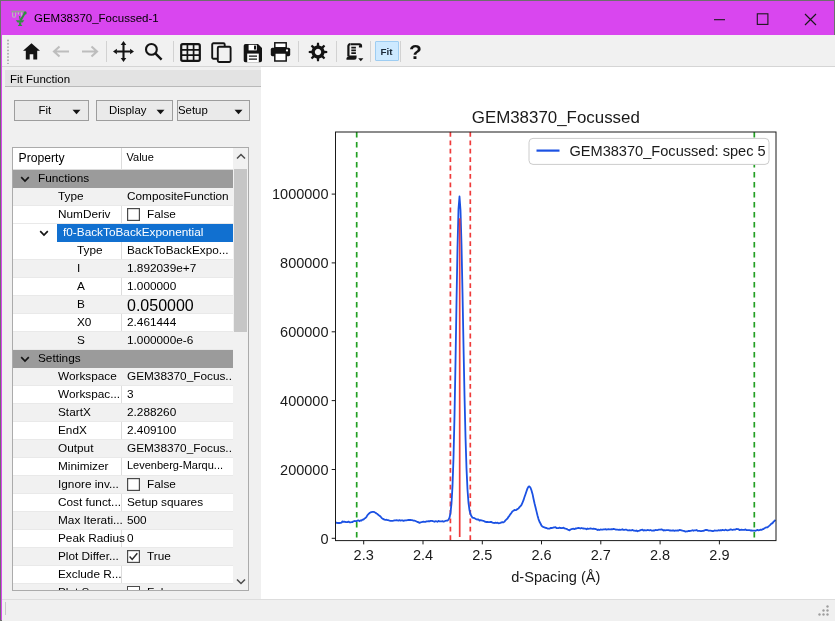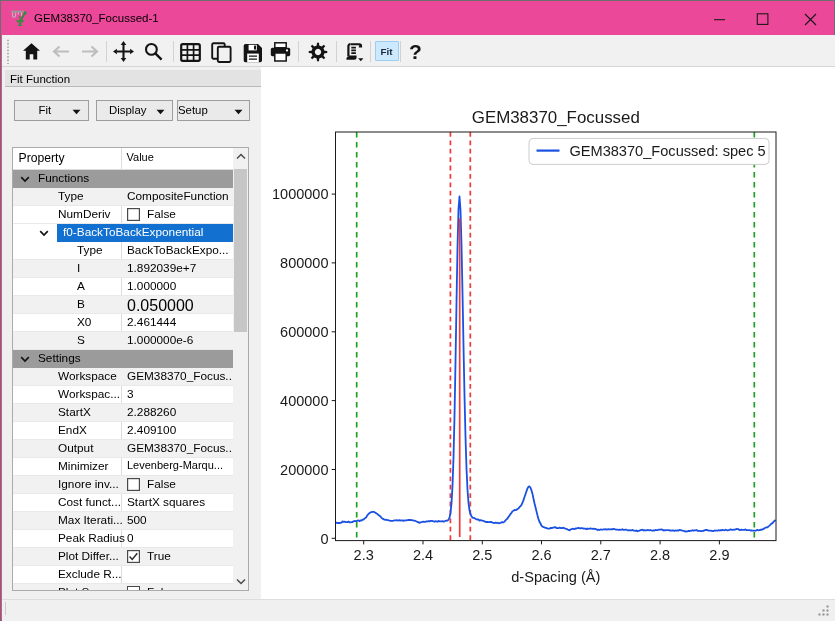--- a/index.html
+++ b/index.html
@@ -1,15 +1,15 @@
 <!DOCTYPE html>
 <html><head><meta charset="utf-8"><style>
 * { margin:0; padding:0; box-sizing:border-box; }
 body { font-family:"Liberation Sans", sans-serif; width:835px; height:621px; overflow:hidden; }
-.win { position:relative; width:835px; height:621px; background:#ec4899; border:1px solid #6e6e6e; }
+.win { position:relative; width:835px; height:621px; background:#d946ef; border:1px solid #6e6e6e; }
 </style></head>
 <body>
 <div class="win">
 
 <svg style="position:absolute;left:8px;top:8px" width="18" height="18" viewBox="0 0 18 18">
 <path d="M2.2 2.6 H15.2" stroke="#9a9a9a" stroke-width="1.9" fill="none"></path>
 <path d="M3.6 3.4 V7.2 M3.6 7.2 A1.6 1.6 0 0 0 6.6 7.2 M6.6 7 V3.4" stroke="#b9b9b9" stroke-width="1.2" fill="none"></path>
 <path d="M9.4 3.4 V5.4 M12.6 3.4 V6.8" stroke="#c4c4c4" stroke-width="1.1" fill="none"></path>
 <path d="M15.9 4.1 L11.6 11.4" stroke="#2f8f3f" stroke-width="1.9" fill="none"></path>
 <circle cx="16.1" cy="3.9" r="1.6" fill="#2f8f3f"></circle>
@@ -191,21 +191,21 @@
     <div style="position:absolute;left:126px;top:457.5px;font-size:11px;color:#000">Levenberg-Marqu...</div>
     <div style="position:absolute;left:12px;top:473.5px;width:219.5px;height:1px;background:#e9e9e9"></div>
     <div style="position:absolute;left:12px;top:474.5px;width:219.5px;height:18px;background:#f1f1f1"></div>
     <div style="position:absolute;left:57px;top:475.5px;font-size:11.8px;color:#000">Ignore inv...</div>
     <svg style="position:absolute;left:126px;top:477.0px" width="13" height="13" viewBox="0 0 13 13">
       <rect x="0.6" y="0.6" width="11.8" height="11.8" fill="#ffffff" stroke="#4a4a4a" stroke-width="1.2"></rect>
     </svg>
     <div style="position:absolute;left:146px;top:475.5px;font-size:11.8px;color:#000">False</div>
     <div style="position:absolute;left:12px;top:491.5px;width:219.5px;height:1px;background:#e9e9e9"></div>
     <div style="position:absolute;left:57px;top:493.5px;font-size:11.8px;color:#000">Cost funct...</div>
-    <div style="position:absolute;left:126px;top:493.5px;font-size:11.8px;color:#000">StartX squares</div>
+    <div style="position:absolute;left:126px;top:493.5px;font-size:11.8px;color:#000">Setup squares</div>
     <div style="position:absolute;left:12px;top:509.5px;width:219.5px;height:1px;background:#e9e9e9"></div>
     <div style="position:absolute;left:12px;top:510.5px;width:219.5px;height:18px;background:#f1f1f1"></div>
     <div style="position:absolute;left:57px;top:511.5px;font-size:11.8px;color:#000">Max Iterati...</div>
     <div style="position:absolute;left:126px;top:511.5px;font-size:11.8px;color:#000">500</div>
     <div style="position:absolute;left:12px;top:527.5px;width:219.5px;height:1px;background:#e9e9e9"></div>
     <div style="position:absolute;left:57px;top:529.5px;font-size:11.8px;color:#000">Peak Radius</div>
     <div style="position:absolute;left:126px;top:529.5px;font-size:11.8px;color:#000">0</div>
     <div style="position:absolute;left:12px;top:545.5px;width:219.5px;height:1px;background:#e9e9e9"></div>
     <div style="position:absolute;left:12px;top:546.5px;width:219.5px;height:18px;background:#f1f1f1"></div>
     <div style="position:absolute;left:57px;top:547.5px;font-size:11.8px;color:#000">Plot Differ...</div>

